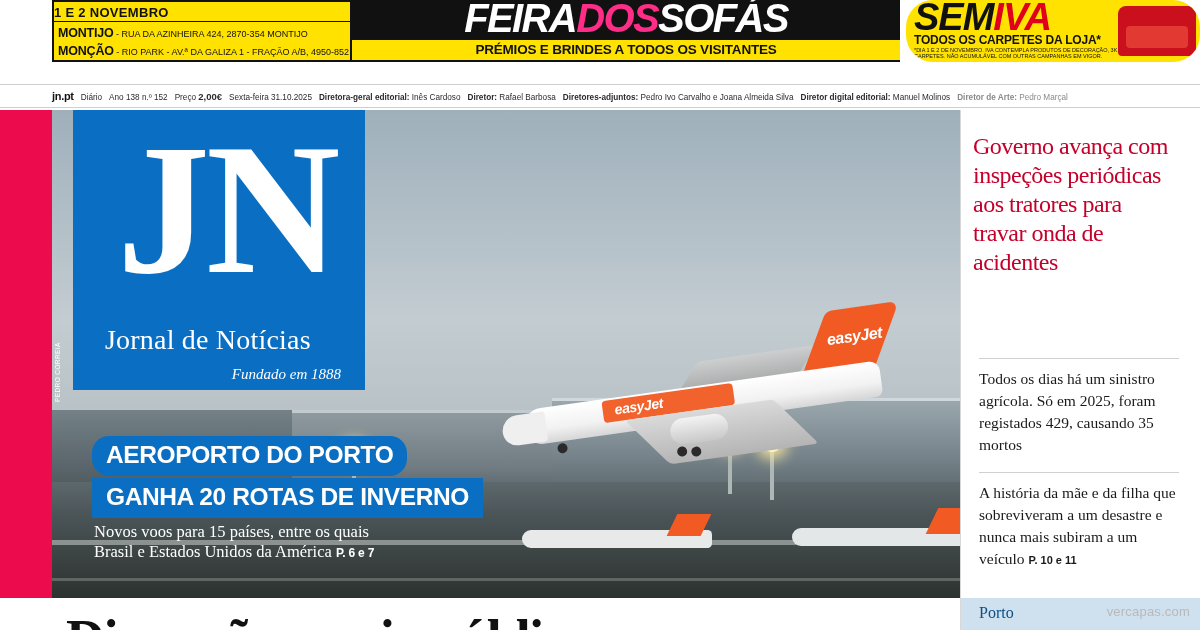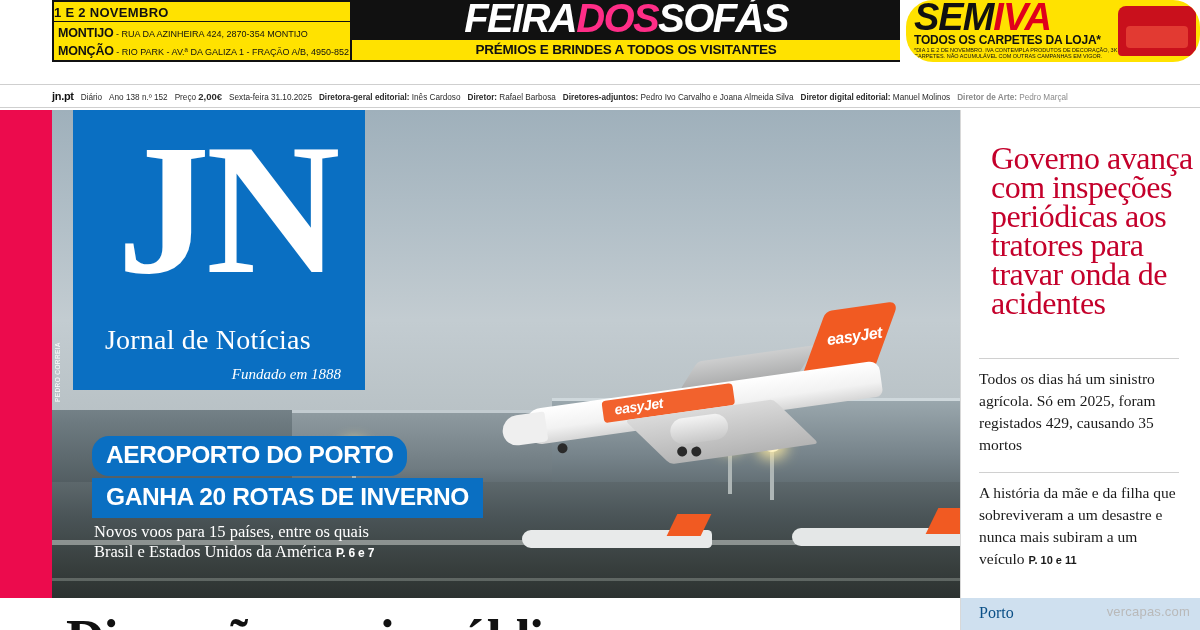--- a/index.html
+++ b/index.html
@@ -473,28 +473,27 @@
   
   .right-col {
     position: absolute;
     left: 960px; top: 0;
     width: 240px; height: 520px;
     background: #fff;
     border-left: 1px solid #d8d8d8;
   }
   .right-col .rc-head {
     position: absolute;
-    left: 30px; top: 22px;
+    left: 12px; top: 22px;
     width: 202px;
     font-family: "Liberation Serif", serif;
-    font-size: 32px;
+    font-size: 24px;
     line-height: 29px;
     color: #c4002b;
     letter-spacing: -.5px;
-    margin-top: 12px;
   }
   .rc-rule {
     position: absolute;
     left: 18px;
     width: 200px;
     height: 1px;
     background: #d0d0d0;
   }
   .rc-rule.r1 { top: 248px; }
   .rc-rule.r2 { top: 362px; }

